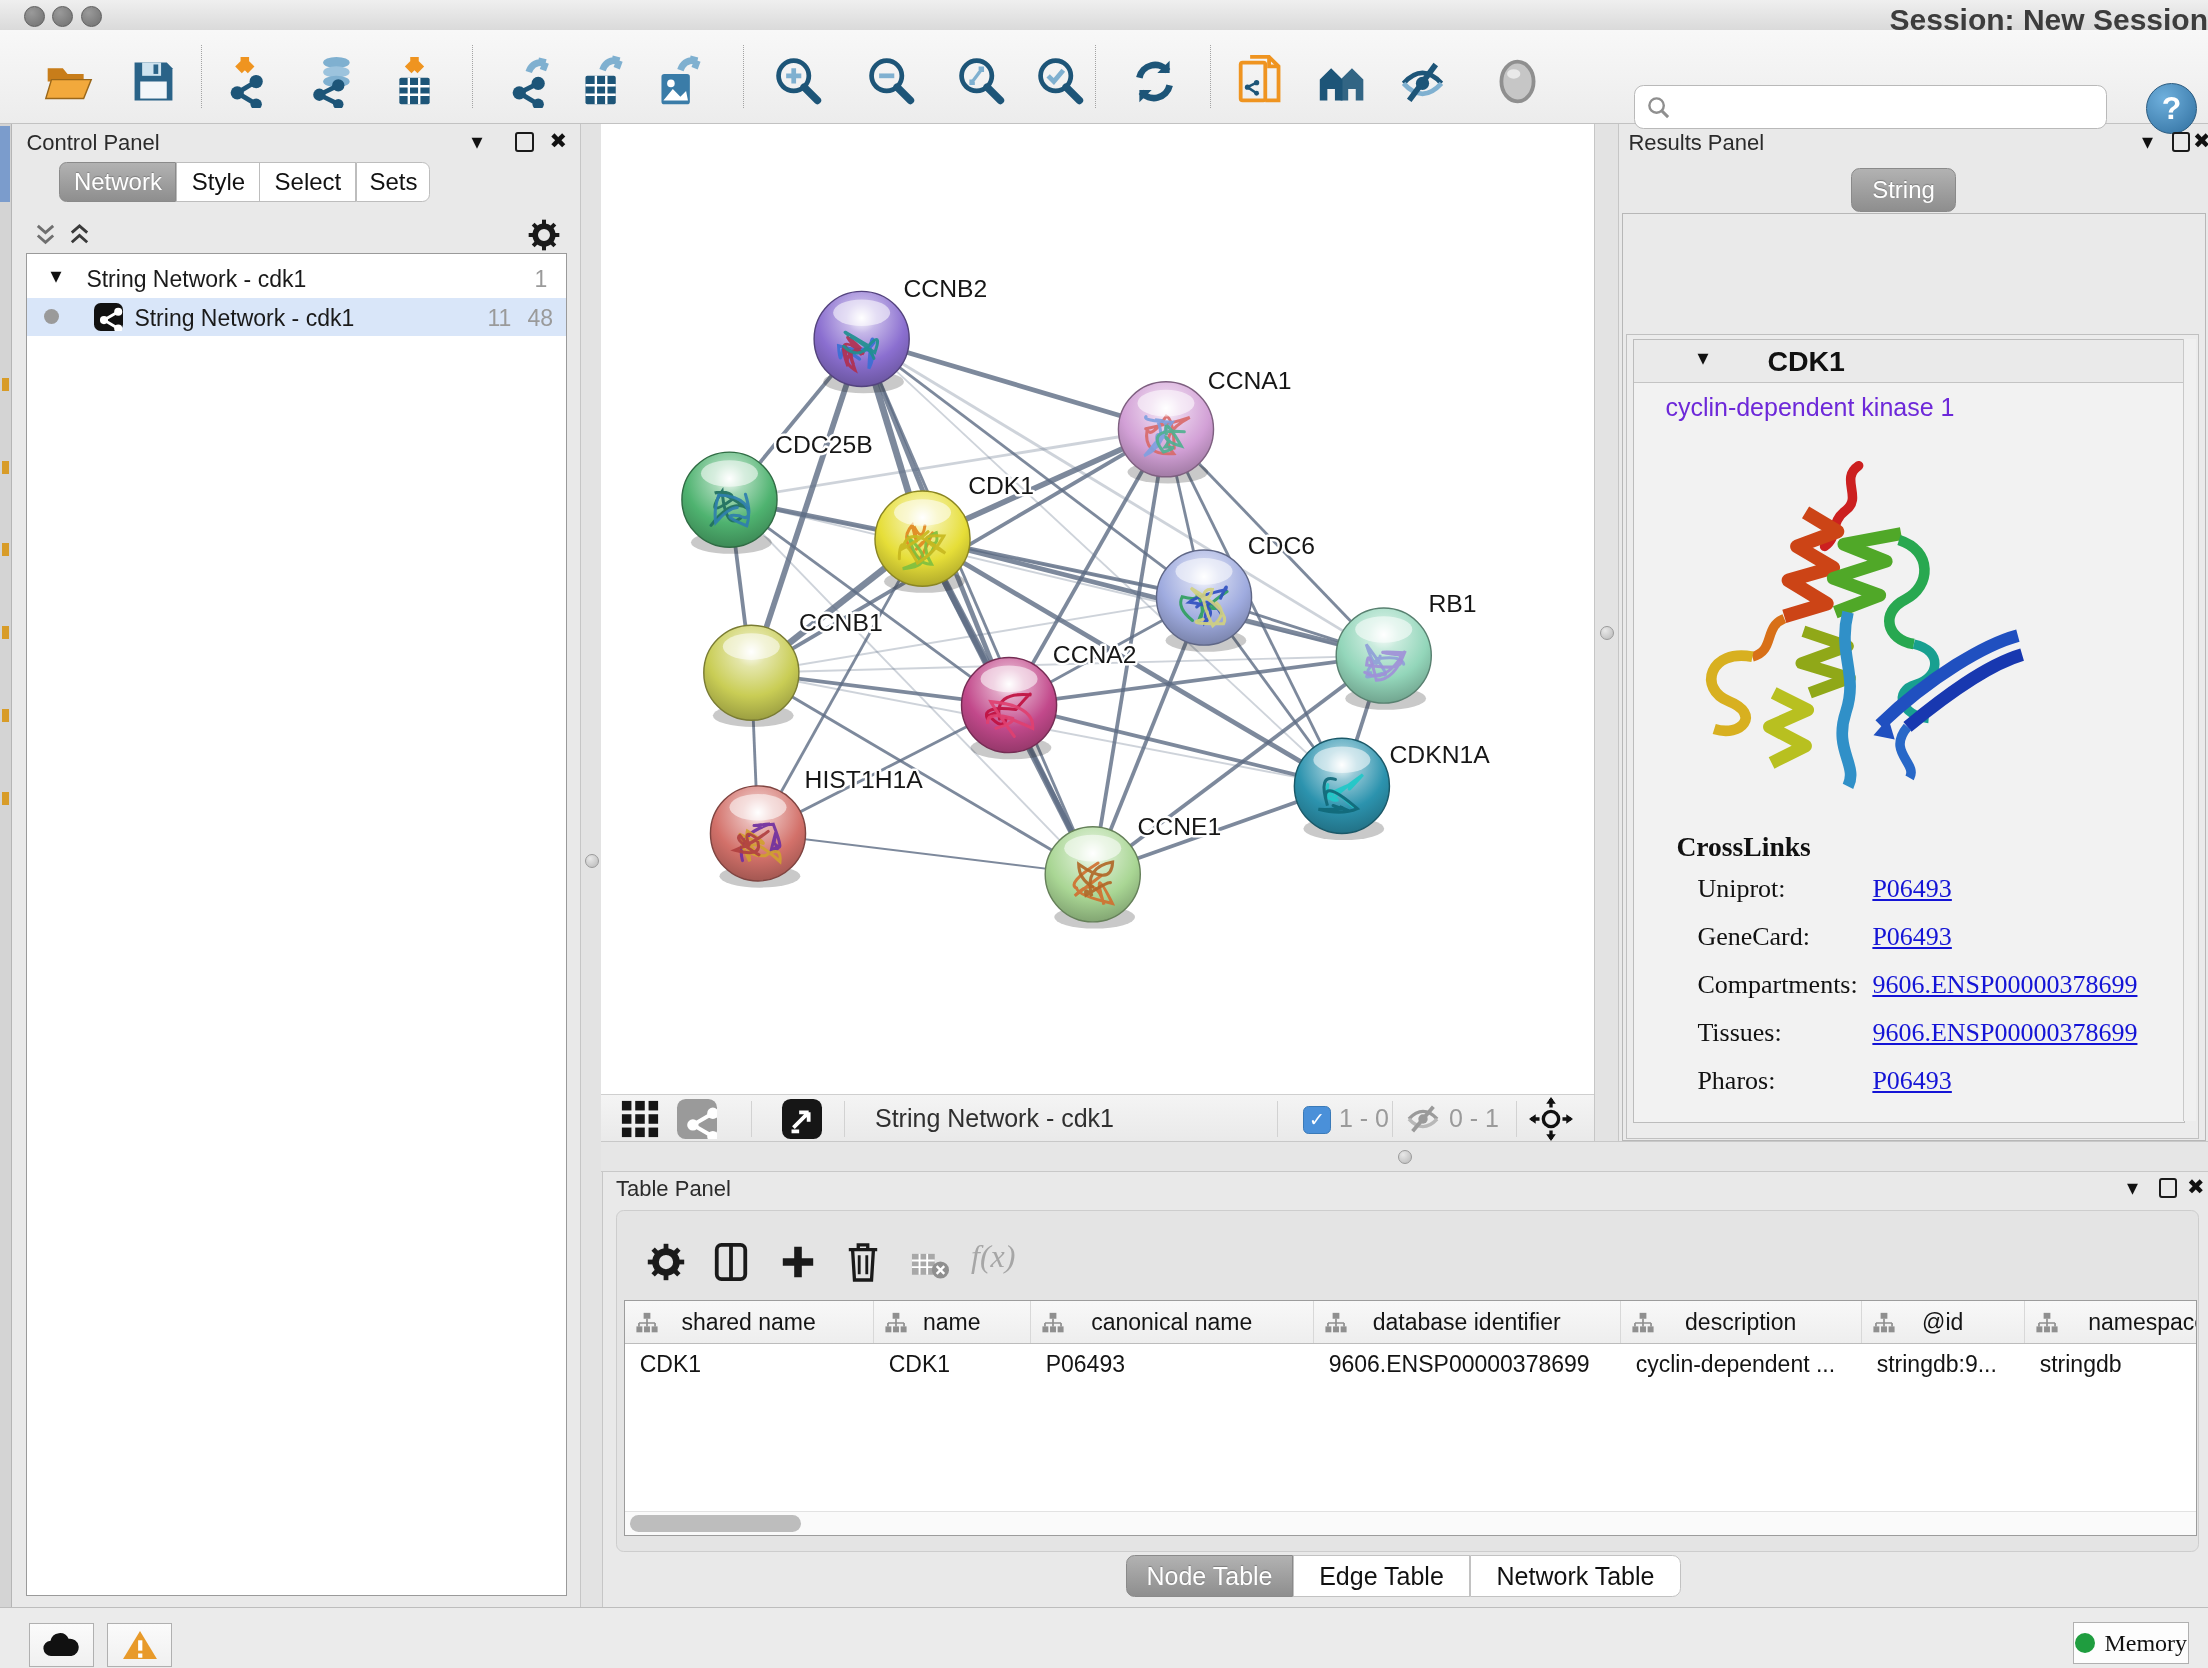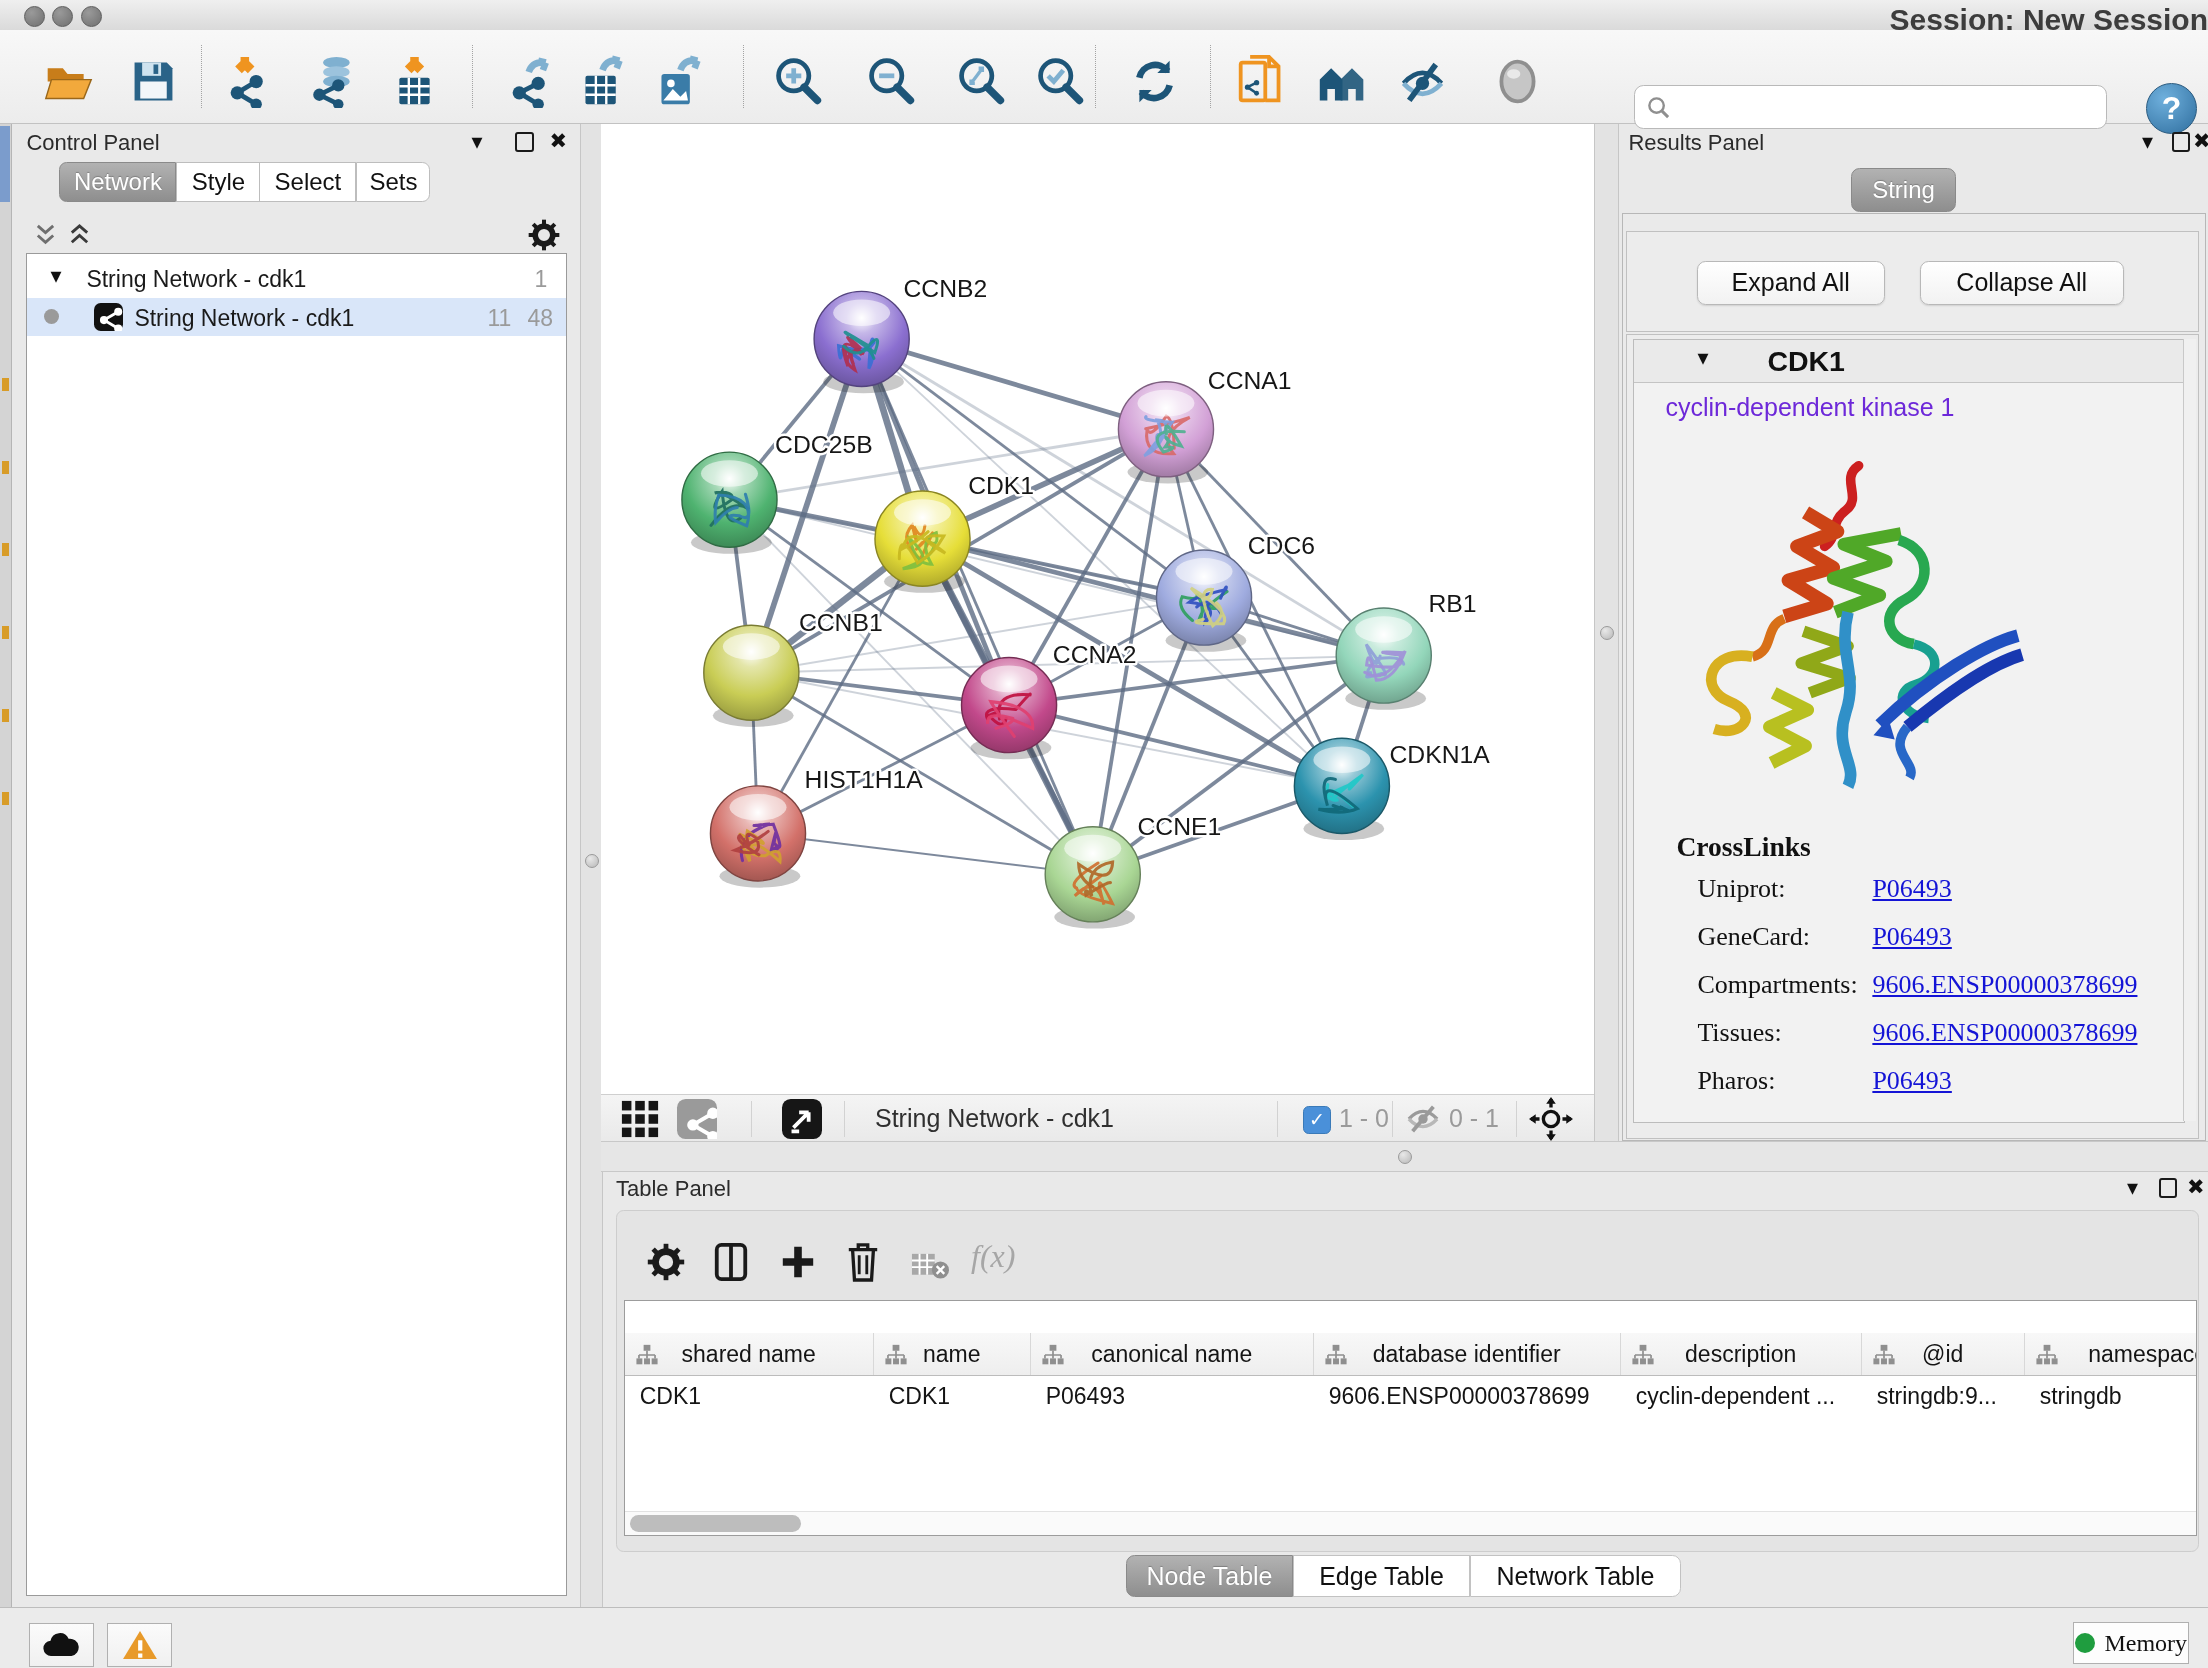--- a/index.html
+++ b/index.html
@@ -49,21 +49,21 @@
   .rescard{background:#f2f2f2;border:1.4px solid #bcbcbc;}
   .rescard-header{background:#eaeaea;border-bottom:1.4px solid #c4c4c4;}
   .protname{font-size:28.5px;font-weight:bold;color:#111;}
   .protdesc{font-size:25px;color:#6d28d9;}
   .clheading{font-family:"Liberation Serif",serif;font-weight:bold;font-size:27.6px;color:#111;}
   .clrow{display:flex;height:48px;align-items:center;}
   .cllabel{font-family:"Liberation Serif",serif;font-size:26px;color:#111;width:175px;flex:none;}
   .cllink{font-family:"Liberation Serif",serif;font-size:26px;color:#1414d6;text-decoration:underline;cursor:pointer;}
   .tblbox{background:#e4e4e4;border:1px solid #cdcdcd;border-radius:7.6px;}
   .tblwrap{background:#fff;border:1.9px solid #9c9c9c;overflow:hidden;}
-  .thead{display:flex;height:42px;background:linear-gradient(#f8f8f8,#eeeeee);border-bottom:1px solid #bcbcbc;margin-top:32px;}
+  .thead{display:flex;height:42px;background:linear-gradient(#f8f8f8,#eeeeee);border-bottom:1px solid #bcbcbc;}
   .th{position:relative;height:42px;border-right:1px solid #d8d8d8;flex:none;box-sizing:border-box;cursor:pointer;}
   .th .thlabel{position:absolute;left:0;top:0;width:100%;text-align:center;font-size:23px;color:#141414;line-height:42px;}
   .colicon{position:absolute;left:11.4px;top:10.5px;width:22px;height:22px;color:#8f8f8f;}
   .tr{display:flex;height:41px;}
   .td{flex:none;box-sizing:border-box;padding-left:15px;font-size:23px;color:#141414;line-height:41px;
       white-space:nowrap;overflow:hidden;}
   .hscroll{position:absolute;left:0;bottom:0;width:100%;height:23px;background:#fafafa;border-top:1px solid #e2e2e2;}
   .hthumb{position:absolute;left:5.7px;top:2.9px;width:171px;height:17px;border-radius:8.6px;background:#bdbdbd;cursor:pointer;}
   .bottab{box-sizing:border-box;height:42px;background:#fff;border:1px solid #c2c2c2;color:#111;
           font-size:25px;text-align:center;line-height:40px;cursor:pointer;}
@@ -579,26 +579,20 @@
 
 <div class="p" style="left:1617px;top:124px;width:592px;height:1018px">
   <div class="p paneltitle" style="left:11.4px;top:5.7px">Results Panel</div>
   <div class="p collapse-glyph" style="left:525px;top:9.5px">▼</div>
   <div class="p float-glyph" style="left:555px;top:7.6px"></div>
   <div class="p close-glyph" style="left:576px;top:7.6px">✖</div>
 
   <div class="p tab active" style="left:234px;top:44px;width:105px;height:44px;line-height:42px;border-radius:8.6px"><span>String</span></div>
 
   <div class="p resbox" style="left:4.8px;top:89px;width:582px;height:926px">
-    <div class="p" style="left:2.9px;top:17px;width:571px;height:99px;border:1.4px solid #c0c0c0;background:#ececec">
-      <div class="p resbtn" style="left:70px;top:28.5px;width:186px;height:42px">
-        <span>Expand All</span></div>
-      <div class="p resbtn" style="left:293px;top:28.5px;width:202px;height:42px">
-        <span>Collapse All</span></div>
-    </div>
 
     <div class="p" style="left:2.9px;top:120px;width:571px;height:803px;border:1.4px solid #c0c0c0;background:#ececec">
       <div class="p rescard" style="left:6.7px;top:3.8px;width:550px;height:782px">
         <div class="p rescard-header" style="left:0;top:0;width:100%;height:42px">
           <span class="p collapse-glyph" style="left:63px;top:10.5px">▼</span>
           <span class="p protname" style="left:133px;top:4.8px">CDK1</span>
         </div>
         <div class="p protdesc" style="left:31px;top:53px">cyclin-dependent kinase 1</div>
 
         <svg class="p" style="left:42px;top:110px" width="361" height="352" viewBox="0 0 340 330">

